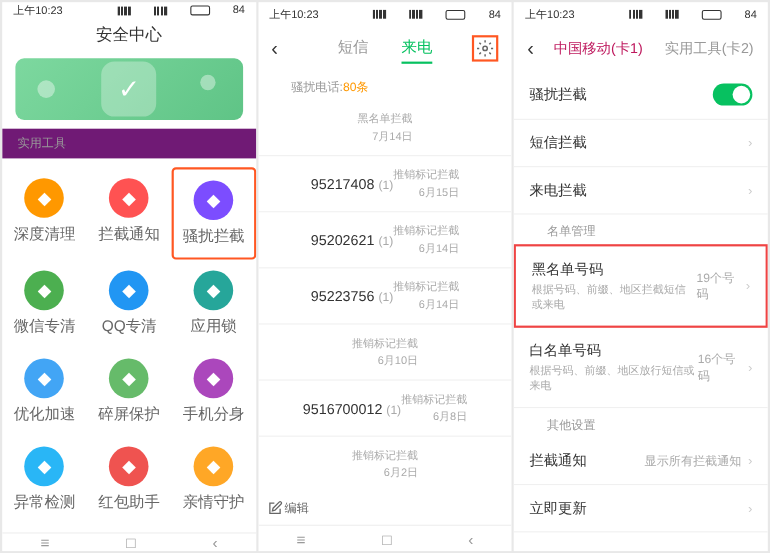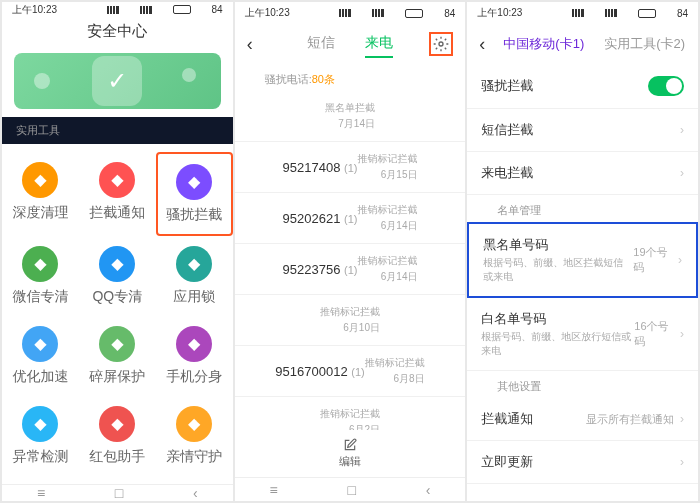--- a/index.html
+++ b/index.html
@@ -11,44 +11,44 @@
 .back{position:absolute;left:12px;font-size:18px;color:#333}
 .tabs{display:flex;justify-content:center;gap:30px;font-size:14px;color:#999}
 .tabs .tab{padding:4px 0}
 .tabs .active{color:#07c160;border-bottom:2px solid #07c160}
 .gear{position:absolute;right:12px;width:24px;height:24px;display:flex;align-items:center;justify-content:center}
 .hl{border:2px solid #ff5722}
 .banner{margin:8px 12px;height:80px;background:linear-gradient(135deg,#7dd89f,#5fc486);border-radius:8px;display:flex;align-items:center;justify-content:center;position:relative}
 .banner .shield{width:50px;height:50px;background:rgba(255,255,255,0.3);border-radius:12px;display:flex;align-items:center;justify-content:center;font-size:24px;color:#fff}
 .banner .dot1{position:absolute;left:20px;width:16px;height:16px;background:rgba(255,255,255,0.4);border-radius:50%}
 .banner .dot2{position:absolute;right:25px;top:15px;width:14px;height:14px;background:rgba(255,255,255,0.4);border-radius:50%}
-.section-label{font-size:11px;color:#999;padding:6px 14px;background:#0f172a}
+.section-label{font-size:11px;color:#999;padding:6px 14px;background:#701a75}
 .grid{display:grid;grid-template-columns:repeat(3,1fr);padding:8px 0}
 .grid-item{display:flex;flex-direction:column;align-items:center;padding:10px 0;gap:6px}
 .grid-item .icon{width:36px;height:36px;border-radius:50%;display:flex;align-items:center;justify-content:center;color:#fff;font-size:16px}
 .grid-item .label{font-size:14px;color:#666}
 .hl-item{border:2px solid #ff5722;border-radius:4px}
 .sub-label{font-size:11px;color:#999;padding:8px 30px 4px}
 .list-item{display:flex;justify-content:center;align-items:center;padding:10px 14px;border-bottom:1px solid #f0f0f0}
 .list-item .left{display:flex;flex-direction:column;gap:2px}
 .list-item .title{font-size:13px;color:#333}
 .list-item .right{display:flex;flex-direction:column;align-items:flex-end;gap:2px}
 .list-item .meta{font-size:10px;color:#aaa}
 .chev{color:#ccc;font-size:12px;margin-left:6px}
 .row{display:flex;align-items:center;justify-content:space-between;padding:12px 14px;border-bottom:1px solid #f0f0f0}
 .row .title{font-size:13px;color:#333}
 .row .sub{font-size:10px;color:#aaa;margin-top:2px}
 .row .rmeta{font-size:11px;color:#aaa;display:flex;align-items:center}
 .toggle{width:36px;height:20px;background:#07c160;border-radius:10px;position:relative}
 .toggle::after{content:"";position:absolute;right:2px;top:2px;width:16px;height:16px;background:#fff;border-radius:50%}
-.hl-row{border:2px solid #1d4ed8}
-.bottom-edit{display:flex;flex-direction:column;align-items:center;padding:8px;font-size:11px;color:#666;gap:2px}
+.hl-row{border:2px solid #ef4444}
+.bottom-edit{display:flex;flex-direction:row;align-items:center;padding:8px;font-size:11px;color:#666;gap:2px}
 .navbar{height:24px;display:flex;justify-content:space-around;align-items:center;color:#999;font-size:14px;border-top:1px solid #eee;margin-top:auto}
 .tabs3{display:flex;gap:20px;font-size:13px}
-.tabs3 .active{color:#6d28d9}
+.tabs3 .active{color:#be185d}
 .signal{display:inline-block;width:12px;height:8px;background:linear-gradient(to right,#333 2px,transparent 2px 3px,#333 3px 5px,transparent 5px 6px,#333 6px 8px,transparent 8px 9px,#333 9px)}
 .batt{display:inline-block;width:18px;height:9px;border:1px solid #333;border-radius:2px;position:relative}
 </style>
 </head>
 <body>
 
 <div class="screen">
   <div class="statusbar">
     <span>上午10:23</span>
     <span class="right">

